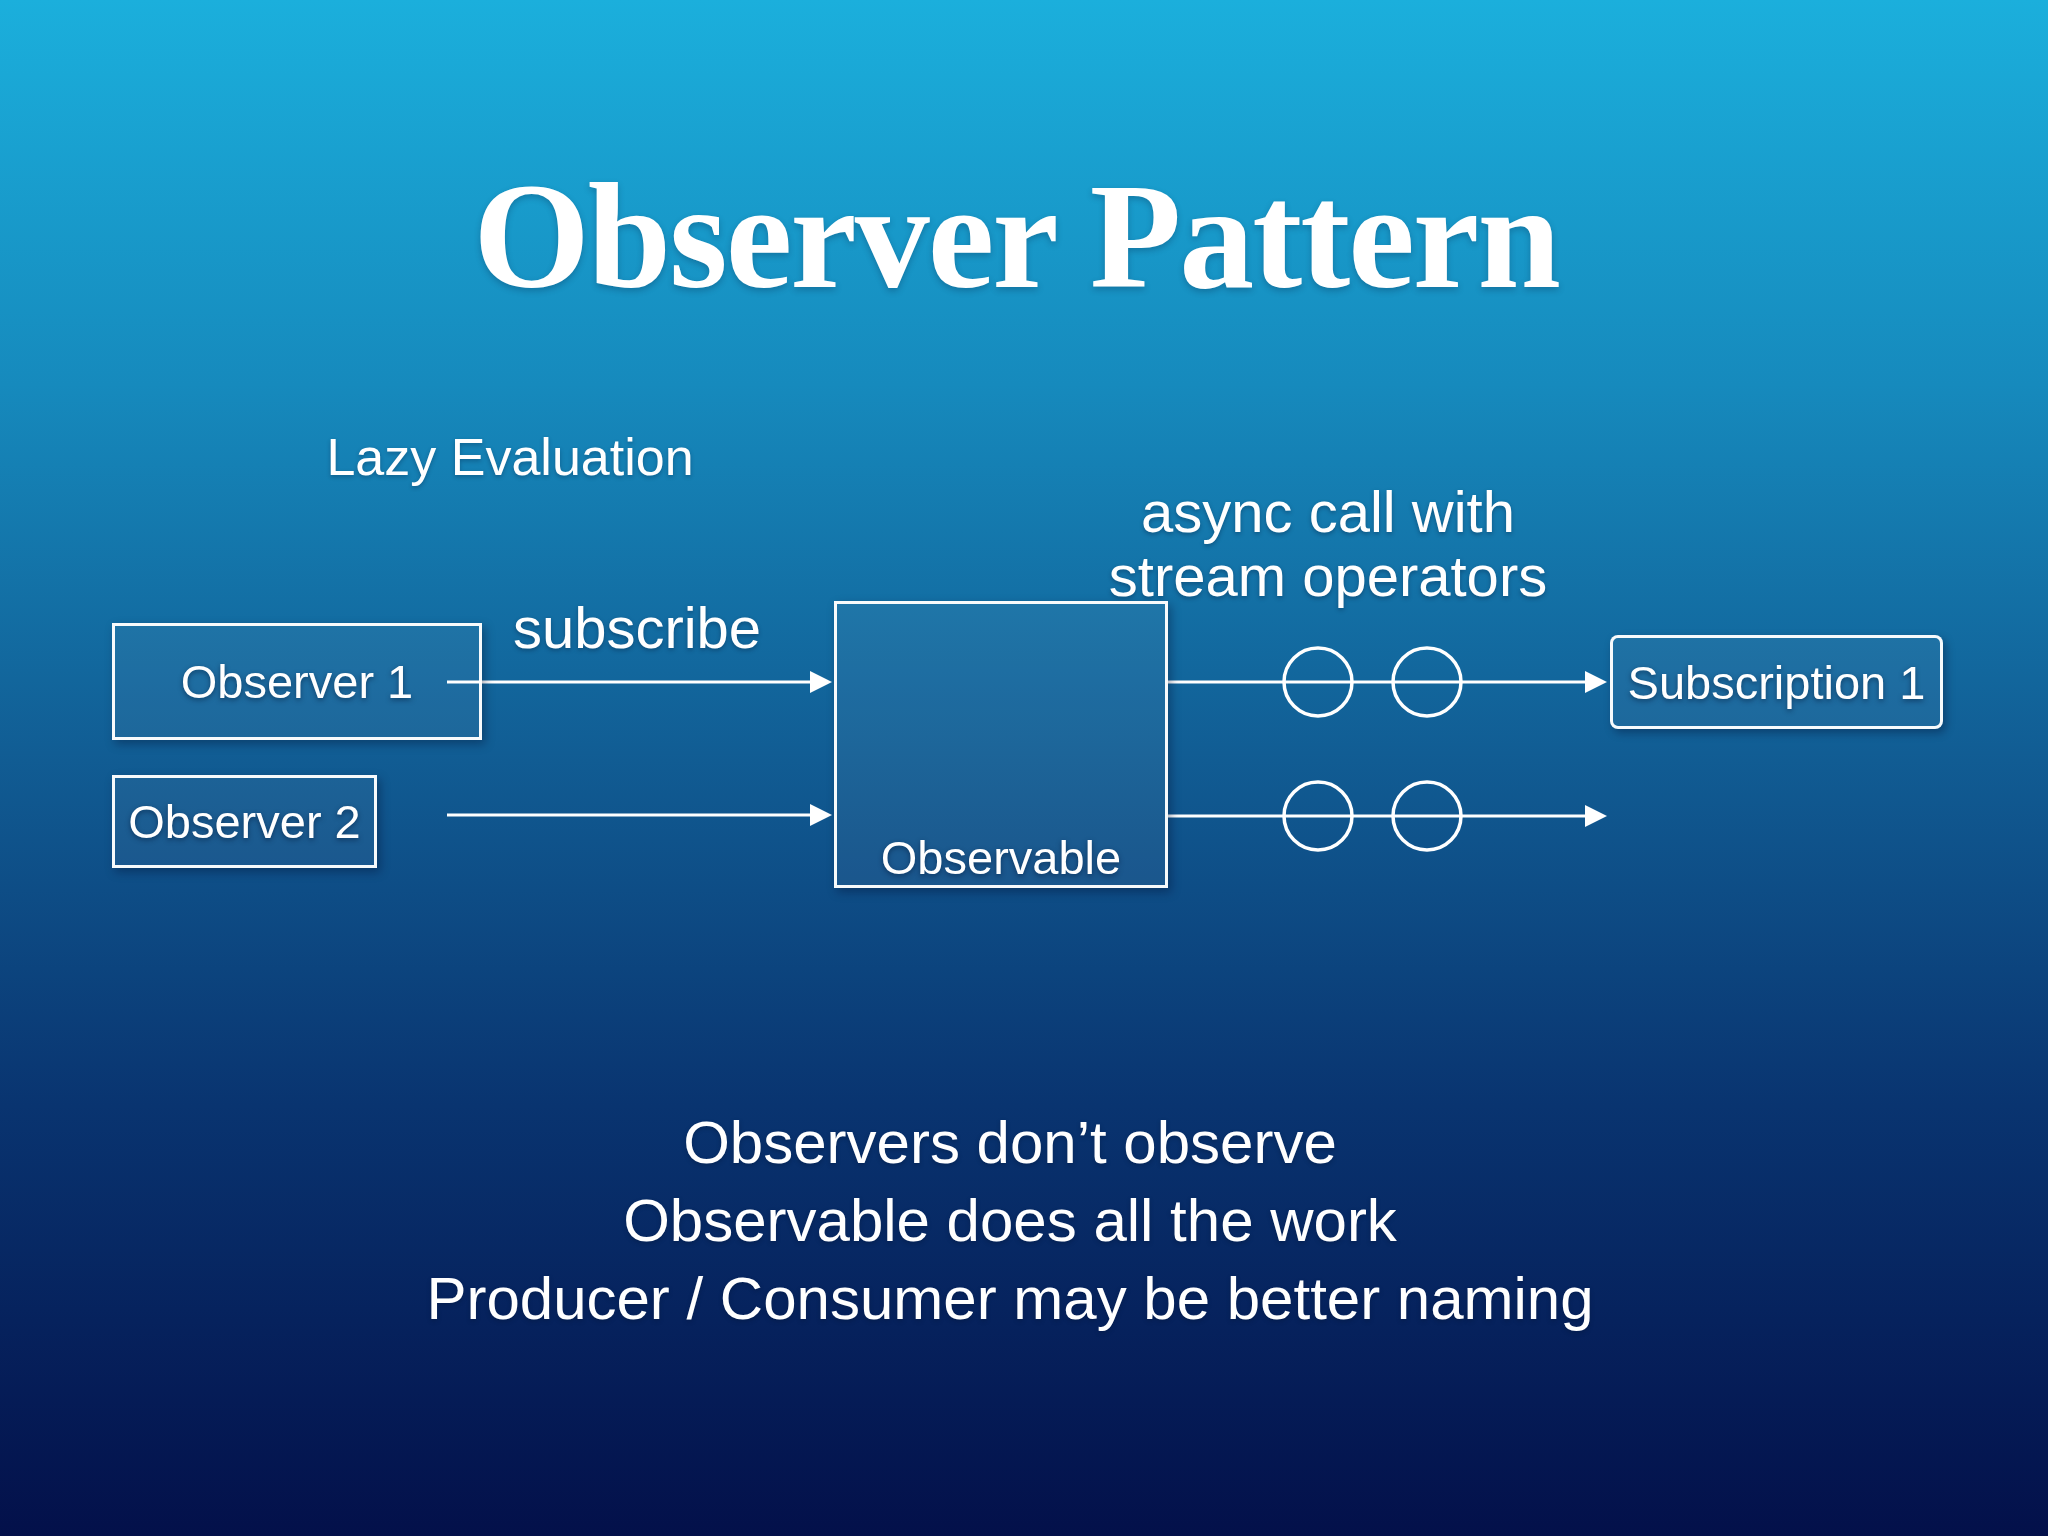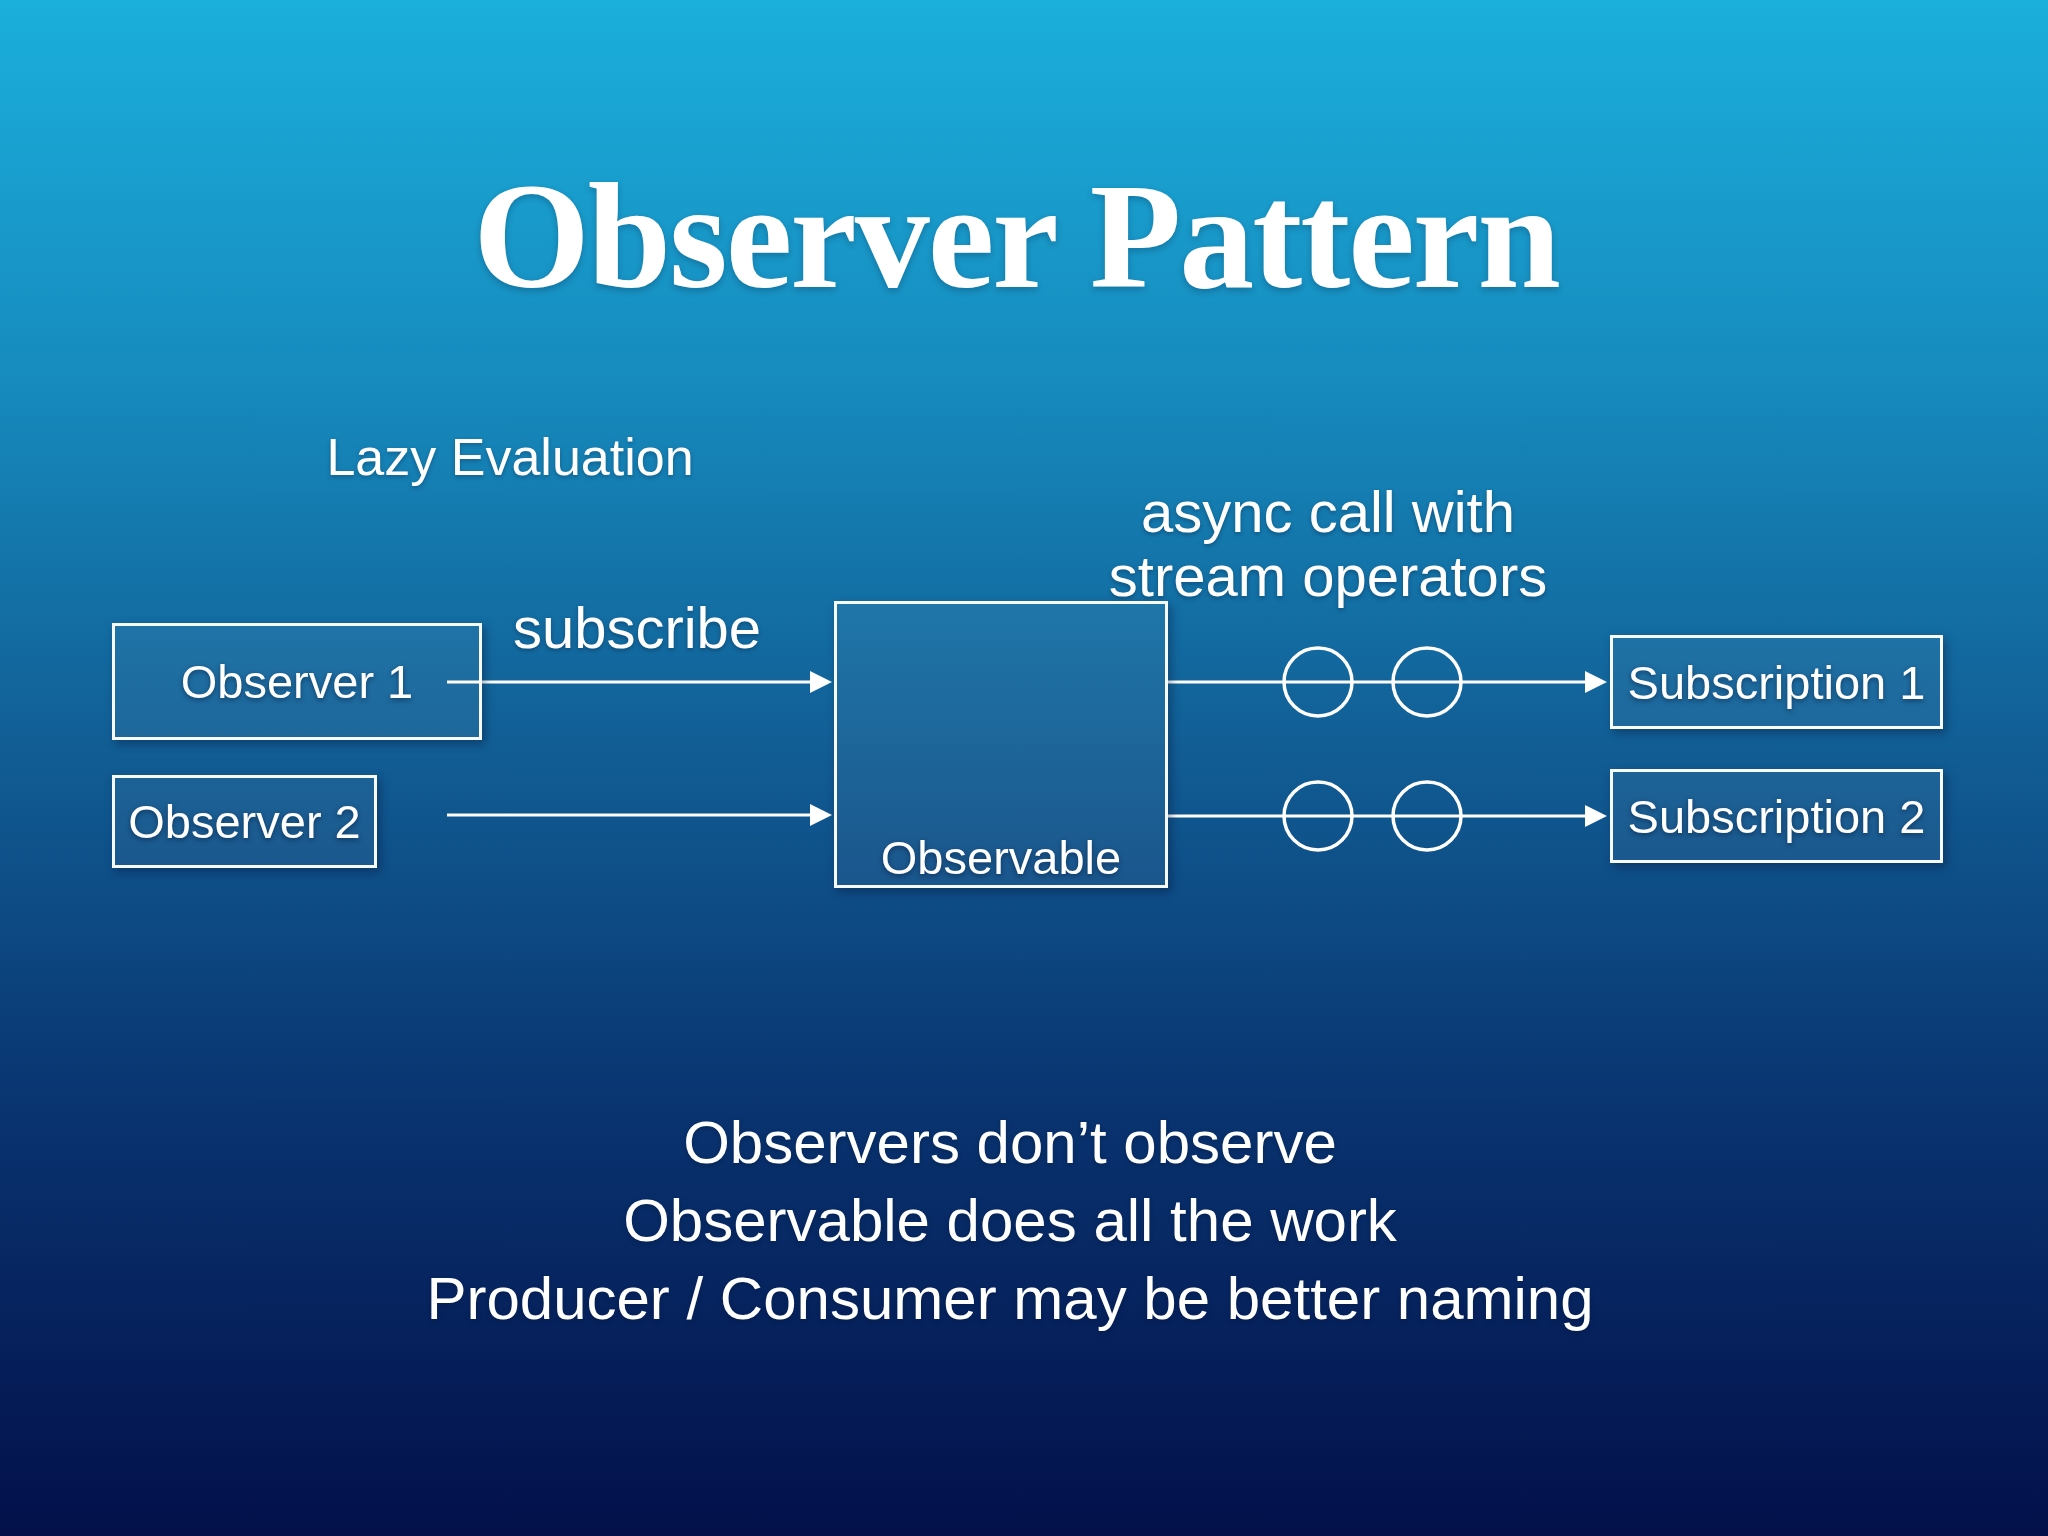--- a/index.html
+++ b/index.html
@@ -55,21 +55,21 @@
     display: flex;
     align-items: center;
     justify-content: center;
     font-size: 47px;
     text-shadow: 0 2px 5px rgba(0, 20, 50, 0.5);
     box-sizing: border-box;
   }
   .observer1     { left: 112px;  top: 623px; width: 370px; height: 117px; }
   .observer2     { left: 112px;  top: 775px; width: 265px; height: 93px;  }
   .observable    { left: 834px;  top: 601px; width: 334px; height: 287px; align-items: flex-end; }
-  .subscription1 { left: 1610px; top: 635px; width: 333px; height: 94px;  }
+  .subscription1 { left: 1610px; top: 635px; width: 333px; height: 94px; border-radius: 8px;  }
   .subscription2 { left: 1610px; top: 769px; width: 333px; height: 94px;  }
   .connectors { left: 0; top: 0; width: 2048px; height: 1536px; pointer-events: none; }
   .footer {
     left: 0; right: 0; top: 1104px;
     text-align: center;
     transform: translateX(-14px);
     font-size: 60px;
     line-height: 78px;
     text-shadow: 0 2px 4px rgba(3, 20, 50, 0.35);
   }
@@ -117,23 +117,20 @@
   </div>
   <div class="abs node observer2">
     <span>Observer 2</span>
   </div>
   <div class="abs node observable">
     <span>Observable</span>
   </div>
   <div class="abs node subscription1">
     <span>Subscription 1</span>
   </div>
-  <div class="abs node subscription2">
-    <span>Subscription 2</span>
-  </div>
 
   <div class="abs footer">
     <div>Observers don’t observe</div>
     <div>Observable does all the work</div>
     <div>Producer / Consumer may be better naming</div>
   </div>
 
 </div>
 
 </body></html>

